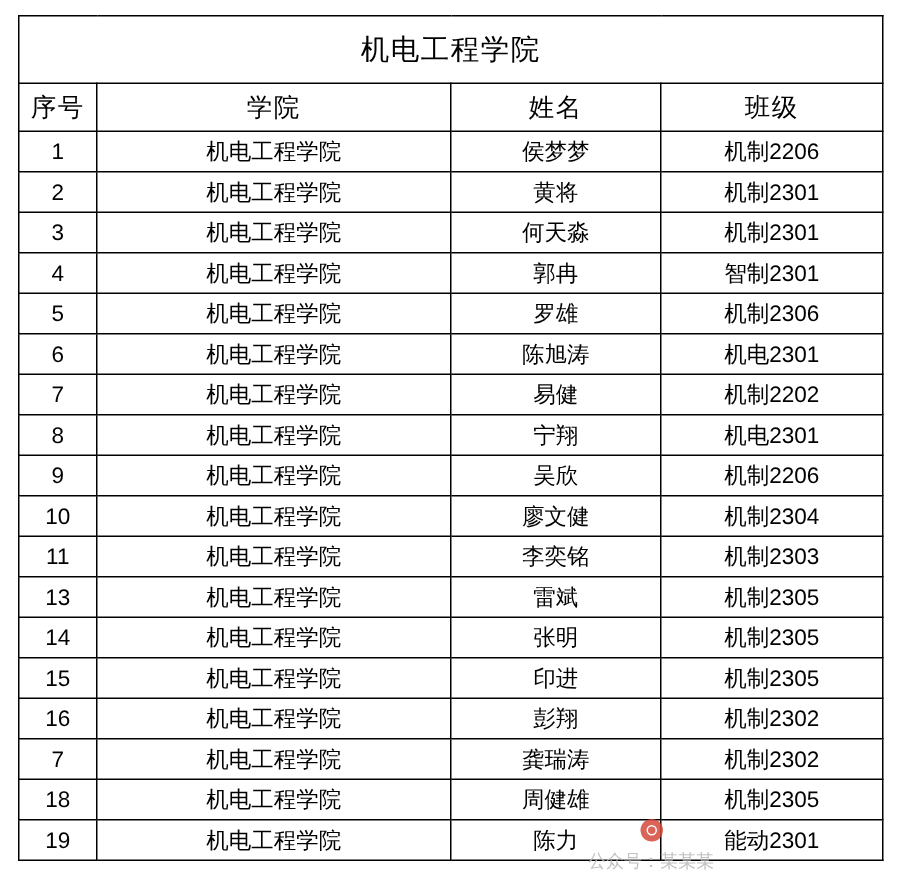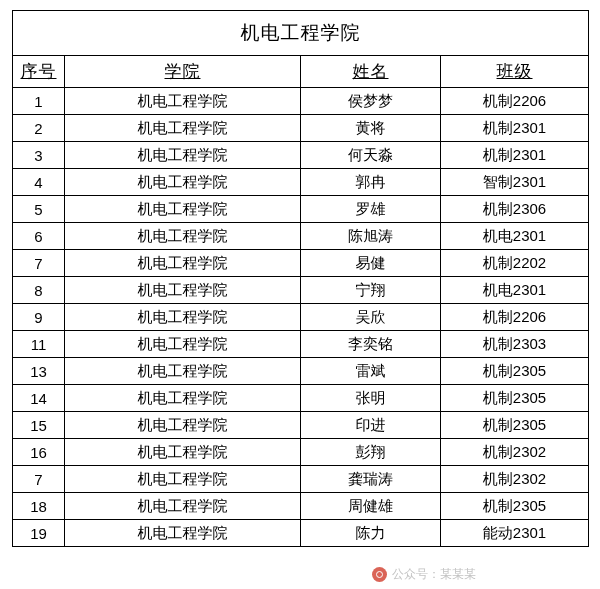--- a/index.html
+++ b/index.html
@@ -38,21 +38,20 @@
   }
   .title-cell {
     height: 44px;
     font-size: 19px;
     letter-spacing: 1px;
   }
   .head-cell {
     height: 31px;
     font-size: 17px;
     letter-spacing: 1px;
-    text-decoration: underline;
   }
   .body-cell {
     height: 26px;
     font-size: 15px;
   }
   .col-idx { width: 52px; }
   .col-college { width: 236px; }
   .col-name { width: 140px; }
   .col-class { width: 148px; }
 
@@ -61,20 +60,21 @@
     right: 8px;
     bottom: 6px;
     display: flex;
     align-items: center;
     gap: 5px;
     font-size: 12px;
     color: #b8b8b8;
     opacity: 0.85;
     pointer-events: none;
     white-space: nowrap;
+    flex-direction: column;
   }
   .wm-logo {
     width: 15px;
     height: 15px;
     border-radius: 50%;
     background: #d44a3a;
     display: inline-block;
     position: relative;
   }
   .wm-logo::after {
@@ -160,20 +160,26 @@
         <td class="body-cell">宁翔</td>
         <td class="body-cell">机电2301</td>
       </tr>
       <tr>
         <td class="body-cell">9</td>
         <td class="body-cell">机电工程学院</td>
         <td class="body-cell">吴欣</td>
         <td class="body-cell">机制2206</td>
       </tr>
       <tr>
+        <td class="body-cell">10</td>
+        <td class="body-cell">机电工程学院</td>
+        <td class="body-cell">廖文健</td>
+        <td class="body-cell">机制2304</td>
+      </tr>
+      <tr>
         <td class="body-cell">11</td>
         <td class="body-cell">机电工程学院</td>
         <td class="body-cell">李奕铭</td>
         <td class="body-cell">机制2303</td>
       </tr>
       <tr>
         <td class="body-cell">13</td>
         <td class="body-cell">机电工程学院</td>
         <td class="body-cell">雷斌</td>
         <td class="body-cell">机制2305</td>

